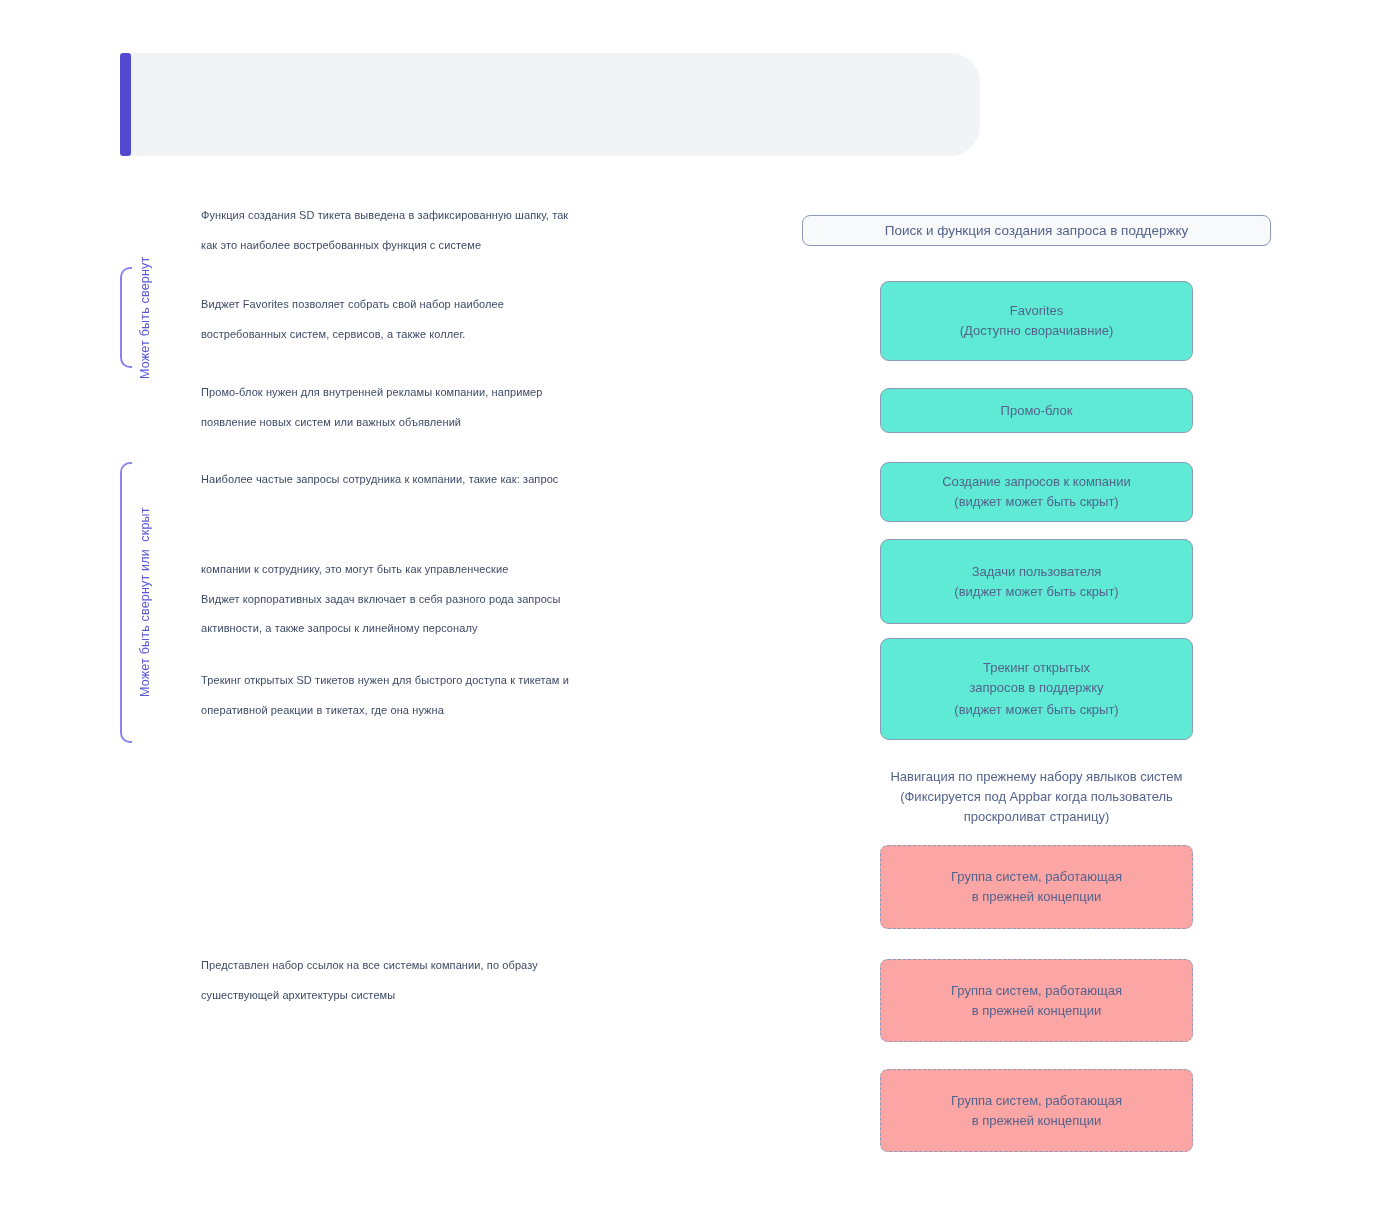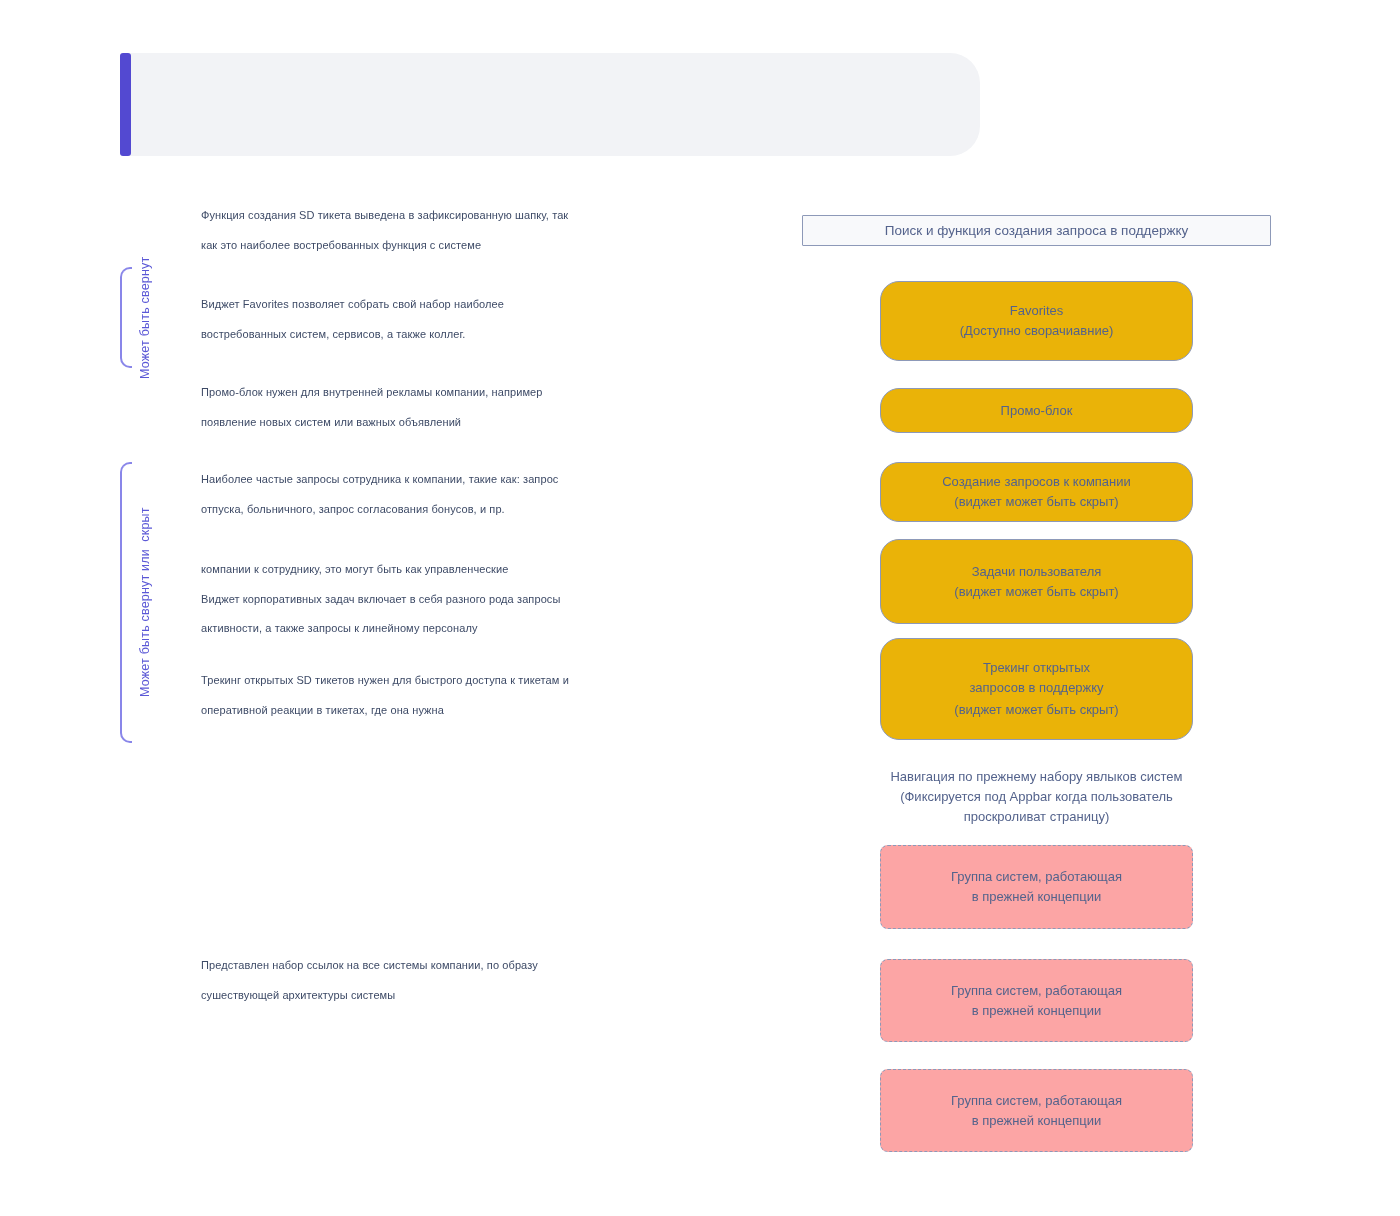--- a/index.html
+++ b/index.html
@@ -44,28 +44,28 @@
   
   .para {
     position:absolute; left:201px; font-size:11px; line-height:29.5px;
     color:#3D4A66; letter-spacing:0.1px;
   }
   .para .line { display:block; white-space:pre; }
 
   
   .wbox {
     position:absolute; left:880px; width:313px; box-sizing:border-box;
-    background:#eab308; border:1.4px solid #8D99B8; border-radius:19px;
+    background:#5eead4; border:1.4px solid #8D99B8; border-radius:9px;
     display:flex; flex-direction:column; align-items:center; justify-content:center;
     color:#54638C; font-size:13px; line-height:20px; text-align:center;
   }
   .wbox .line { display:block; white-space:pre; }
   .searchbar {
     position:absolute; left:802px; top:215px; width:469px; height:31px; box-sizing:border-box;
-    background:#F8F9FB; border:1.4px solid #8D99B8; border-radius:1px;
+    background:#F8F9FB; border:1.4px solid #8D99B8; border-radius:8px;
     display:flex; align-items:center; justify-content:center;
     color:#54638C; font-size:13.5px;
   }
   .box-favorites { top:281px; height:80px; }
   .box-promo     { top:388px; height:45px; }
   .box-requests  { top:462px; height:60px; }
   .box-tasks     { top:539px; height:85px; }
   .box-tracking  { top:638px; height:102px;text-align:center; }
 
   .nav-note {
@@ -106,21 +106,20 @@
   <div class="para" style="top:290px">
     <span class="line">Виджет Favorites позволяет собрать свой набор наиболее</span>
     <span class="line">востребованных систем, сервисов, а также коллег.</span>
   </div>
   <div class="para" style="top:378px">
     <span class="line">Промо-блок нужен для внутренней рекламы компании, например</span>
     <span class="line">появление новых систем или важных объявлений</span>
   </div>
   <div class="para" style="top:465px">
     <span class="line">Наиболее частые запросы сотрудника к компании, такие как: запрос</span>
-    <span class="line">отпуска, больничного, запрос согласования бонусов, и пр.</span>
   </div>
   <div class="para" style="top:555px">
     <span class="line">компании к сотруднику, это могут быть как управленческие</span>
     <span class="line">Виджет корпоративных задач включает в себя разного рода запросы</span>
     <span class="line">активности, а также запросы к линейному персоналу</span>
   </div>
   <div class="para" style="top:666px">
     <span class="line">Трекинг открытых SD тикетов нужен для быстрого доступа к тикетам и</span>
     <span class="line">оперативной реакции в тикетах, где она нужна</span>
   </div>

